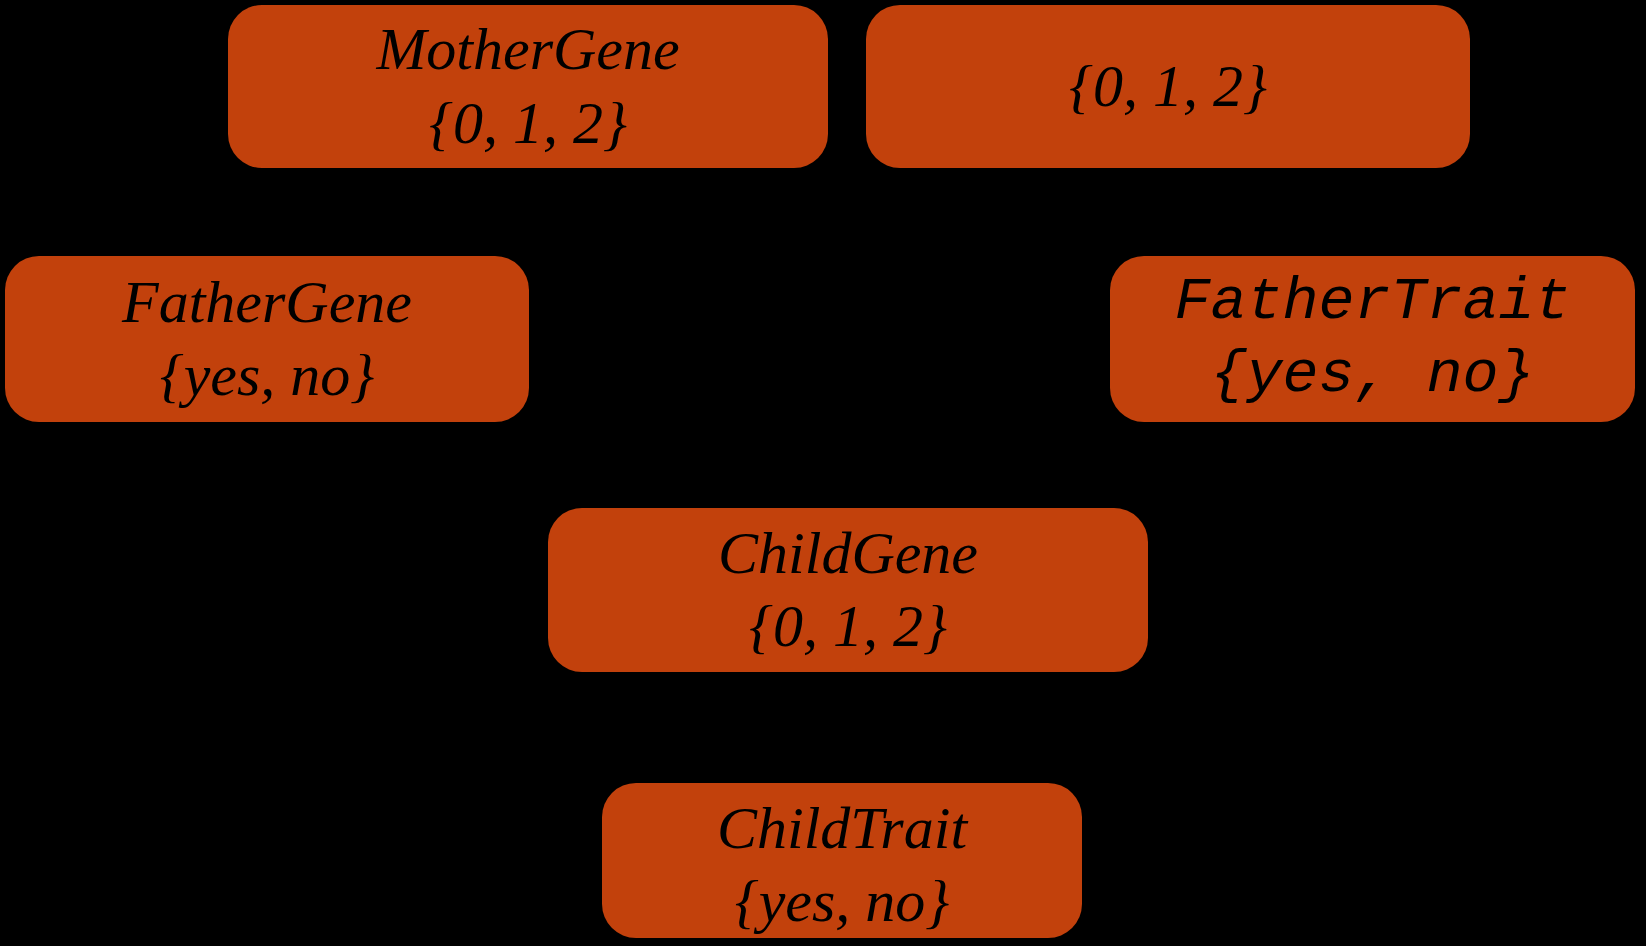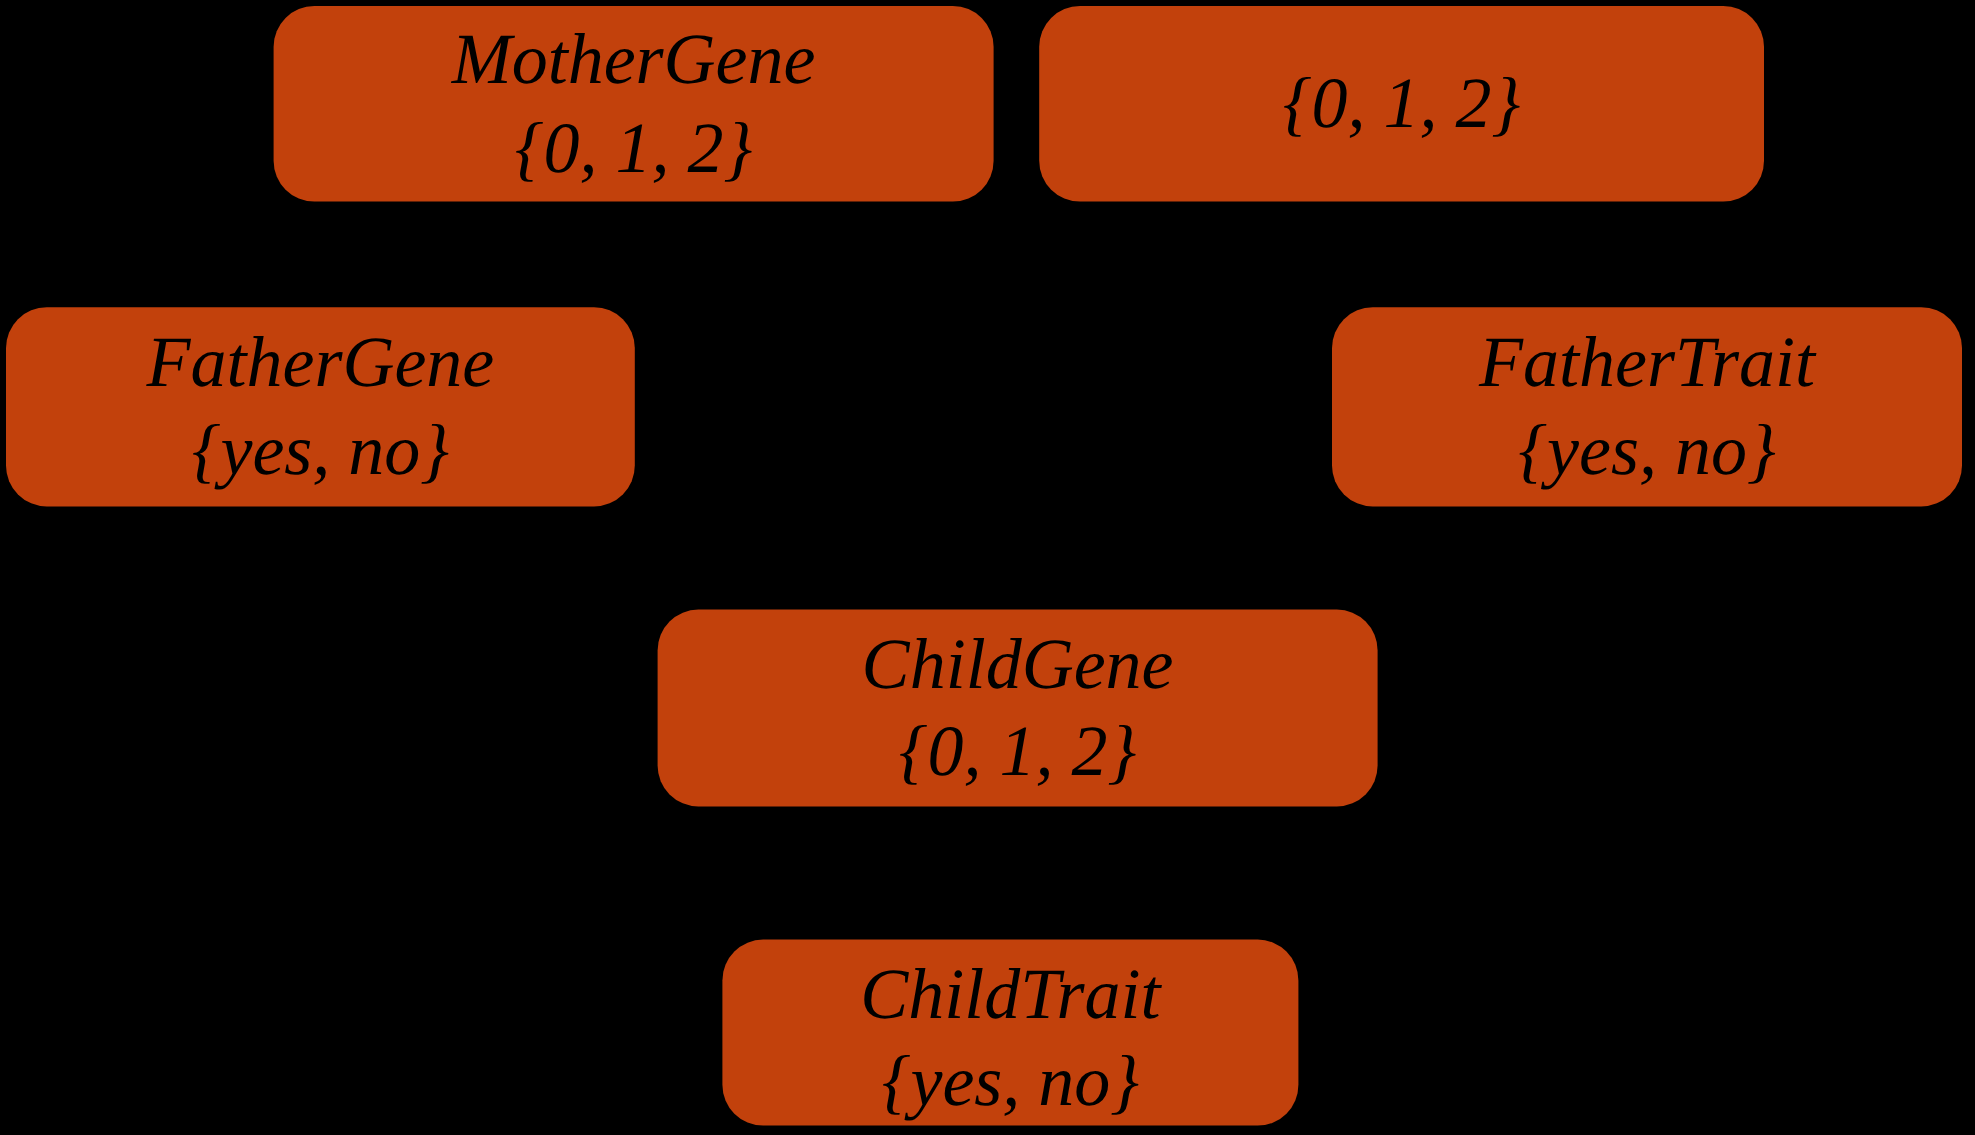--- a/index.html
+++ b/index.html
@@ -27,21 +27,21 @@
     text-align: center;
     font-style: italic;
     font-size: 60px;
     line-height: 1.22;
     white-space: nowrap;
   }
   
   .node-mother-gene  { left: 228px;  top: 5px;   width: 600px; height: 163px; }
   .node-father-gene  { left: 866px;  top: 5px;   width: 604px; height: 163px; }
   .node-mother-trait { left: 5px;    top: 256px;  width: 524px; height: 166px; }
-  .node-father-trait { left: 1110px; top: 256px;  width: 525px; height: 166px; }
+  .node-father-trait { left: 1110px; top: 256px;  width: 525px; height: 166px; font-family: Liberation Mono, monospace; }
   .node-child-gene   { left: 548px;  top: 508px;  width: 600px; height: 164px; }
   .node-child-trait  { left: 602px;  top: 783px;  width: 480px; height: 155px; justify-content: flex-end; }
   .node-title  { display: block; }
   .node-domain { display: block; }
 </style>
 </head>
 <body>
 
 <div class="canvas">
 

